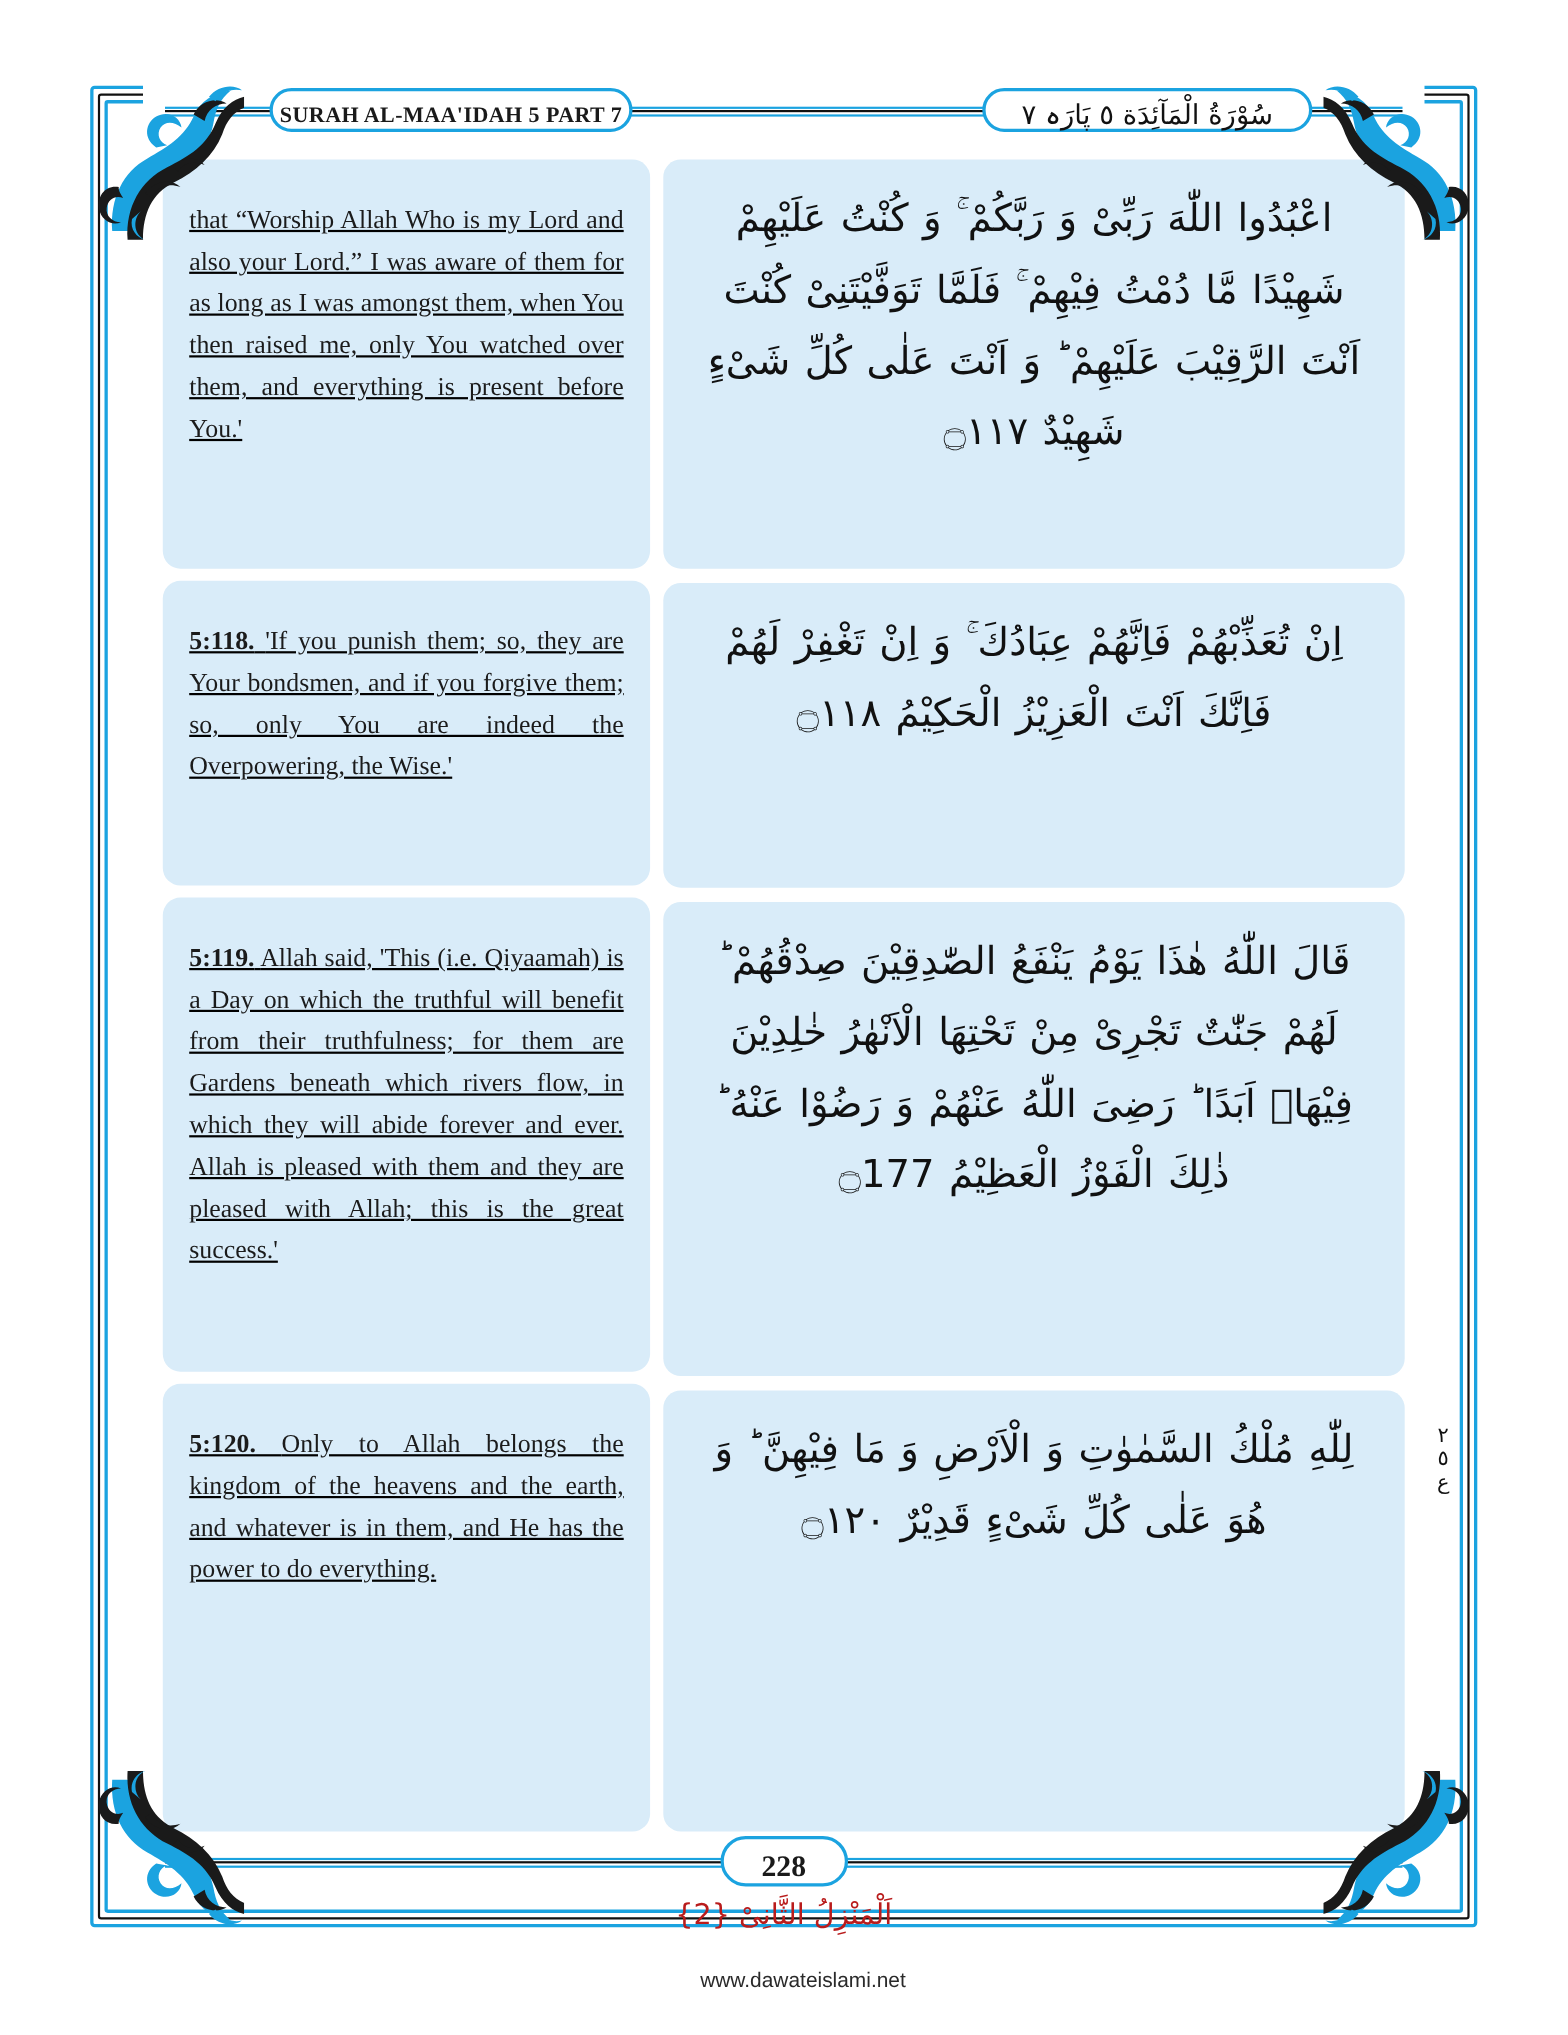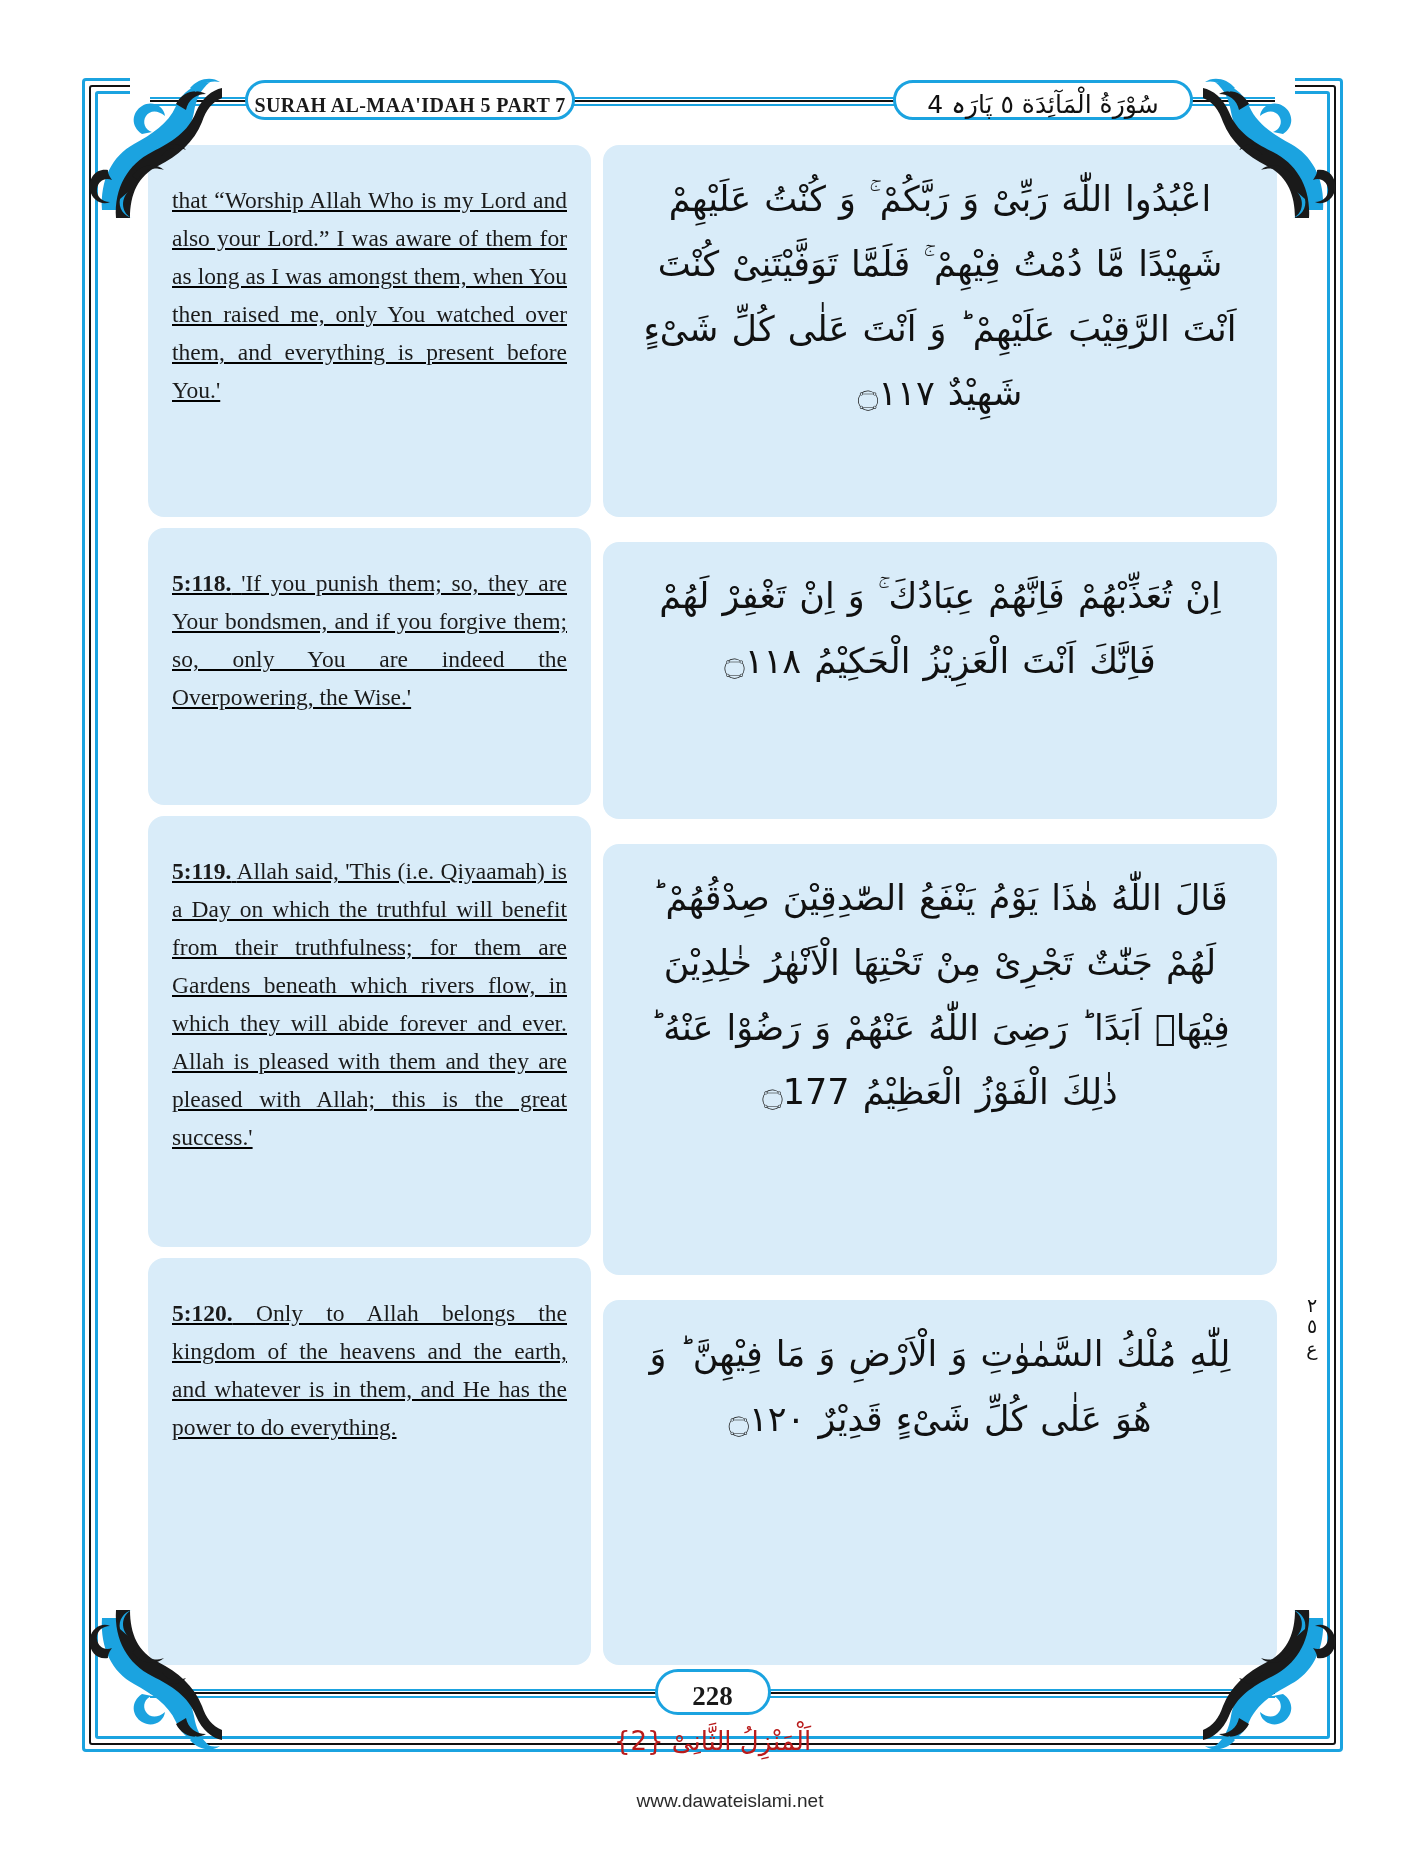--- a/index.html
+++ b/index.html
@@ -143,21 +143,21 @@
     position: absolute;
     left: 148px;
     right: 148px;
     top: 145px;
     bottom: 185px;
     display: flex;
     gap: 12px;
     z-index: 2;
   }
   .col-en { width: 443px; flex: 0 0 443px; display: flex; flex-direction: column; gap: 11px; text-decoration: underline; }
-  .col-ar { flex: 1 1 auto; display: flex; flex-direction: column; gap: 25px; }
+  .col-ar { flex: 1 1 auto; display: flex; flex-direction: column; gap: 13px; }
 
   .box {
     background: #d9ecf9;
     border-radius: 16px;
     box-sizing: border-box;
   }
 
   .box-en {
     padding: 36px 24px 22px 24px;
   }
@@ -355,21 +355,21 @@
   <div class="header-band">
     <div class="header-rules">
       <div class="r1"></div>
         <div class="r2"></div>
         <div class="r3"></div>
     </div>
     <div class="pill pill-surah">
       <span class="txt">SURAH AL-MAA'IDAH 5 PART 7</span>
     </div>
     <div class="pill pill-arabic">
-      <span class="txt">سُوْرَةُ الْمَآئِدَة ٥ پَارَہ 4</span>
+      <span class="txt">سُوْرَةُ الْمَآئِدَة ٥ پَارَہ ٧</span>
     </div>
   </div>
 
   <div class="content">
 
     <div class="col-en">
       <div class="box box-en r-a">
         <p class="verse-text">that “Worship Allah Who is my Lord and also your Lord.” I was aware of them for as long as I was amongst them, when You then raised me, only You watched over them, and everything is present before You.'</p>
       </div>
       <div class="box box-en r-b">

